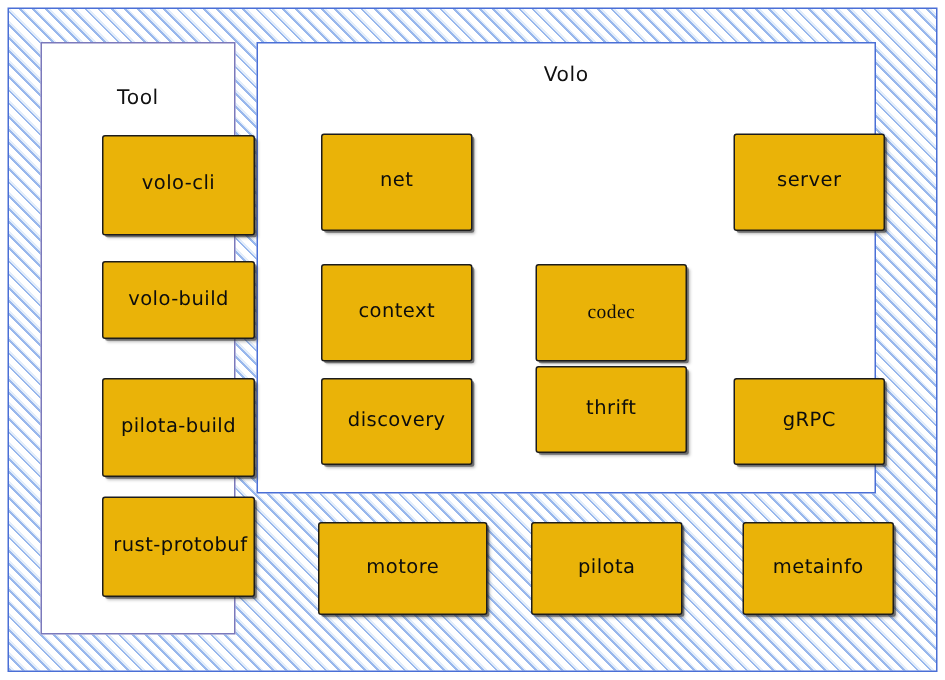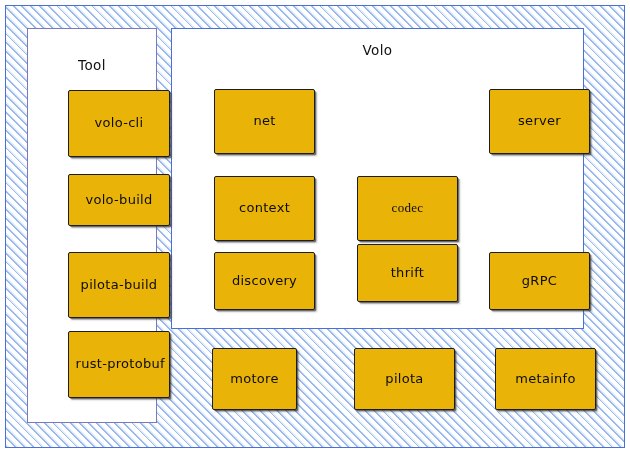--- a/index.html
+++ b/index.html
@@ -120,21 +120,21 @@
 
   #node-context    { left: 186px; top: 176px; width: 101px; height: 65px; }
   #node-codec      { left: 329px; top: 176px; width: 101px; height: 65px; font-family: Liberation Serif, serif; }
   #node-protocol   { left: 461px; top: 176px; width: 101px; height: 65px; }
 
   #node-discovery  { left: 186px; top: 252px; width: 101px; height: 58px; }
   #node-thrift     { left: 329px; top: 244px; width: 101px; height: 58px; }
   #node-grpc       { left: 461px; top: 252px; width: 101px; height: 58px; }
 
   
-  #node-motore     { left: 184px; top: 348px; width: 85px; height: 62px; }
+  #node-motore     { left: 184px; top: 348px; width: 113px; height: 62px; }
   #node-pilota     { left: 326px; top: 348px; width: 101px; height: 62px; }
   #node-metainfo   { left: 467px; top: 348px; width: 101px; height: 62px; }
 </style>
 </head>
 <body>
 
 <div id="canvas">
 
   <div id="outer-container" class="hatch-box"></div>
 

